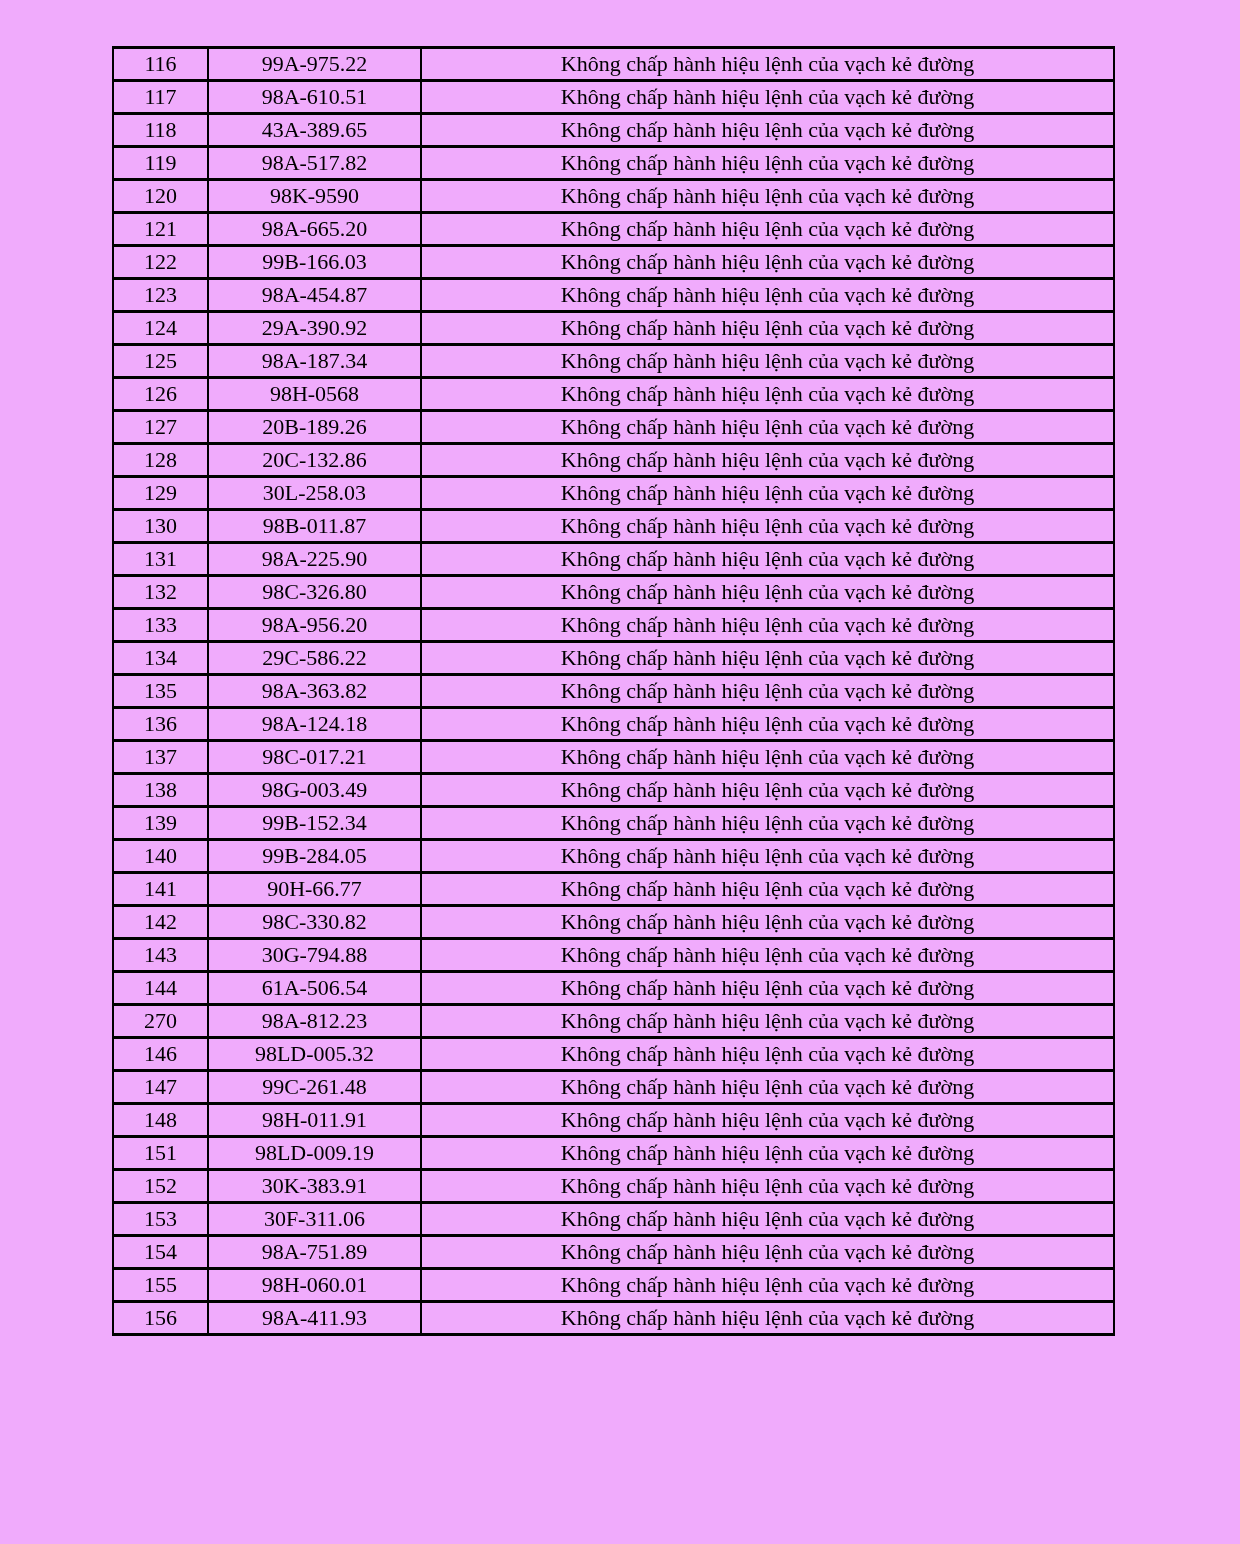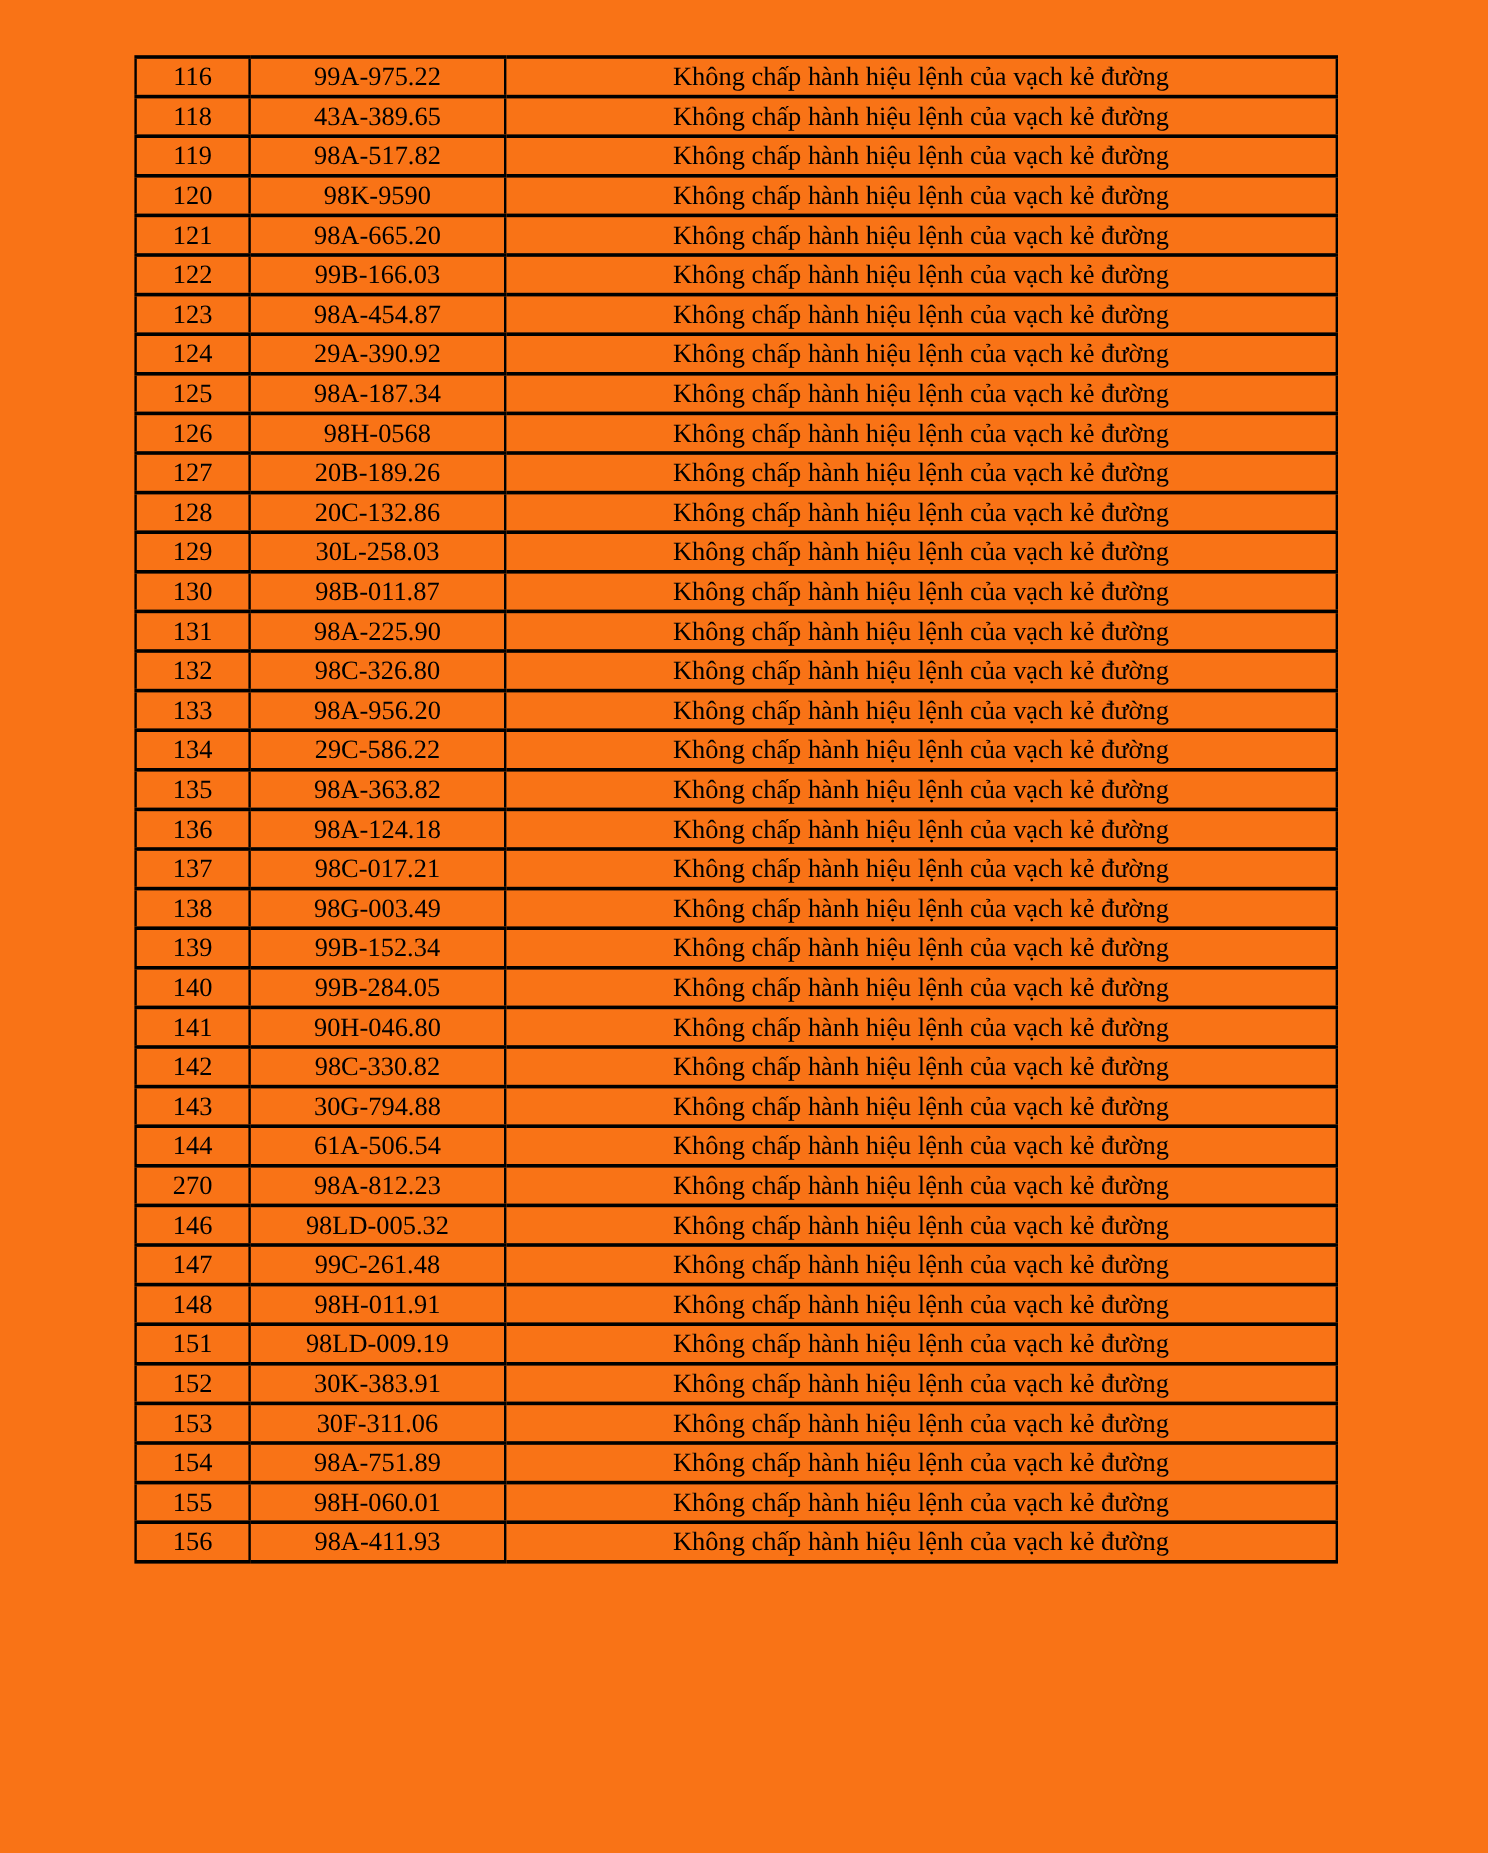--- a/index.html
+++ b/index.html
@@ -4,21 +4,21 @@
 <style>
   html, body {
     margin: 0;
     padding: 0;
     background: #ffffff;
   }
   .page {
     position: relative;
     width: 1240px;
     height: 1544px;
-    background: #f97316;
+    background: #f0abfc;
     font-family: "Liberation Serif", "DejaVu Serif", serif;
     color: #000000;
     overflow: hidden;
   }
   table.violation-table {
     position: absolute;
     left: 112px;
     top: 46px;
     width: 1001px;
     border-collapse: collapse;
@@ -52,20 +52,25 @@
       <col class="col-plate">
       <col class="col-violation">
     </colgroup>
     <tbody>
         <tr>
           <td class="col-stt">116</td>
           <td class="col-plate">99A-975.22</td>
           <td class="col-violation">Không chấp hành hiệu lệnh của vạch kẻ đường</td>
         </tr>
         <tr>
+          <td class="col-stt">117</td>
+          <td class="col-plate">98A-610.51</td>
+          <td class="col-violation">Không chấp hành hiệu lệnh của vạch kẻ đường</td>
+        </tr>
+        <tr>
           <td class="col-stt">118</td>
           <td class="col-plate">43A-389.65</td>
           <td class="col-violation">Không chấp hành hiệu lệnh của vạch kẻ đường</td>
         </tr>
         <tr>
           <td class="col-stt">119</td>
           <td class="col-plate">98A-517.82</td>
           <td class="col-violation">Không chấp hành hiệu lệnh của vạch kẻ đường</td>
         </tr>
         <tr>
@@ -168,21 +173,21 @@
           <td class="col-plate">99B-152.34</td>
           <td class="col-violation">Không chấp hành hiệu lệnh của vạch kẻ đường</td>
         </tr>
         <tr>
           <td class="col-stt">140</td>
           <td class="col-plate">99B-284.05</td>
           <td class="col-violation">Không chấp hành hiệu lệnh của vạch kẻ đường</td>
         </tr>
         <tr>
           <td class="col-stt">141</td>
-          <td class="col-plate">90H-046.80</td>
+          <td class="col-plate">90H-66.77</td>
           <td class="col-violation">Không chấp hành hiệu lệnh của vạch kẻ đường</td>
         </tr>
         <tr>
           <td class="col-stt">142</td>
           <td class="col-plate">98C-330.82</td>
           <td class="col-violation">Không chấp hành hiệu lệnh của vạch kẻ đường</td>
         </tr>
         <tr>
           <td class="col-stt">143</td>
           <td class="col-plate">30G-794.88</td>

